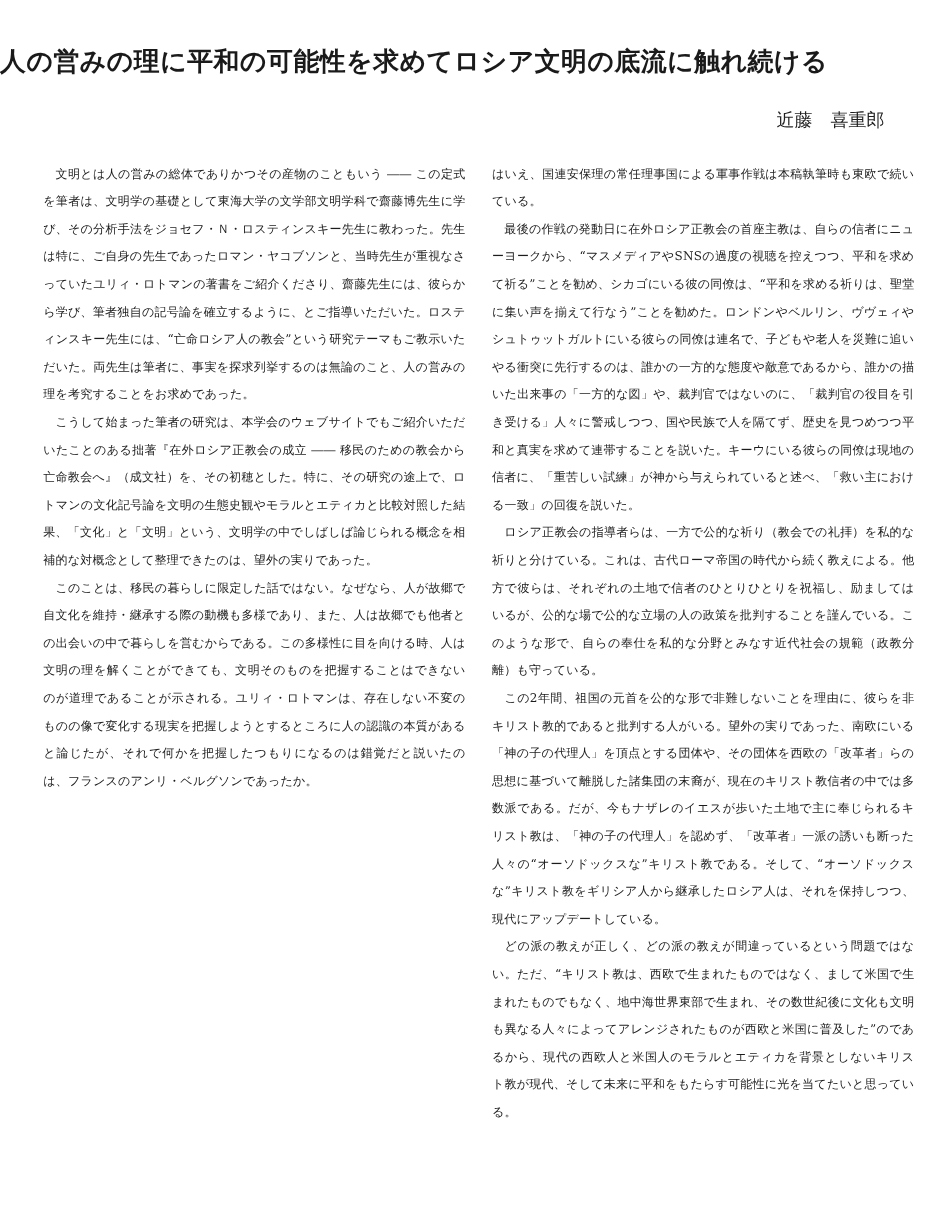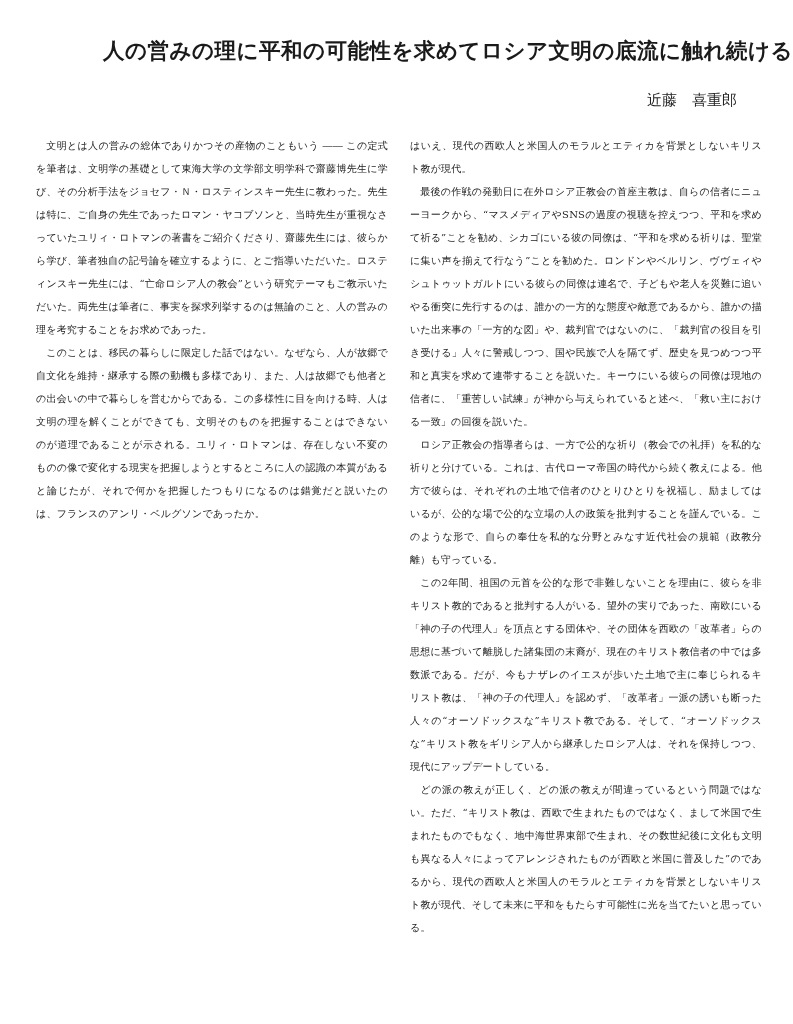--- a/index.html
+++ b/index.html
@@ -12,21 +12,21 @@
     width: 793px;
     height: 1024px;
     background: #ffffff;
     color: #1c1c1c;
     overflow: hidden;
     box-sizing: border-box;
   }
   .doc-title {
     margin: 0;
     padding-top: 36px;
-    text-align: right;
+    text-align: left;
     font-family: "Liberation Sans", "DejaVu Sans", sans-serif;
     font-weight: 700;
     font-size: 21.5px;
     letter-spacing: 0.5px;
     color: #1a1a1a;
   }
   .doc-author {
     margin: 0;
     padding: 26px 56px 0 16px;
     text-align: right;
@@ -60,23 +60,24 @@
 </style>
 </head>
 <body>
 
 <div class="page">
   <h1 class="doc-title">人の営みの理に平和の可能性を求めてロシア文明の底流に触れ続ける</h1>
   <div class="doc-author">近藤　喜重郎</div>
   <div class="columns">
     <div class="column">
         <p class="para">　文明とは人の営みの総体でありかつその産物のこともいう ―― この定式を筆者は、文明学の基礎として東海大学の文学部文明学科で齋藤博先生に学び、その分析手法をジョセフ・Ｎ・ロスティンスキー先生に教わった。先生は特に、ご自身の先生であったロマン・ヤコブソンと、当時先生が重視なさっていたユリィ・ロトマンの著書をご紹介くださり、齋藤先生には、彼らから学び、筆者独自の記号論を確立するように、とご指導いただいた。ロスティンスキー先生には、“亡命ロシア人の教会”という研究テーマもご教示いただいた。両先生は筆者に、事実を探求列挙するのは無論のこと、人の営みの理を考究することをお求めであった。</p>
+        <p class="para">　こうして始まった筆者の研究は、本学会のウェブサイトでもご紹介いただいたことのある拙著『在外ロシア正教会の成立 ―― 移民のための教会から亡命教会へ』（成文社）を、その初穂とした。特に、その研究の途上で、ロトマンの文化記号論を文明の生態史観やモラルとエティカと比較対照した結果、「文化」と「文明」という、文明学の中でしばしば論じられる概念を相補的な対概念として整理できたのは、望外の実りであった。</p>
         <p class="para">　このことは、移民の暮らしに限定した話ではない。なぜなら、人が故郷で自文化を維持・継承する際の動機も多様であり、また、人は故郷でも他者との出会いの中で暮らしを営むからである。この多様性に目を向ける時、人は文明の理を解くことができても、文明そのものを把握することはできないのが道理であることが示される。ユリィ・ロトマンは、存在しない不変のものの像で変化する現実を把握しようとするところに人の認識の本質があると論じたが、それで何かを把握したつもりになるのは錯覚だと説いたのは、フランスのアンリ・ベルグソンであったか。</p>
       </div>
     <div class="column">
-        <p class="para">はいえ、現代の西欧人と米国人のモラルとエティカを背景としないキリスト教が現代。</p>
+        <p class="para">はいえ、国連安保理の常任理事国による軍事作戦は本稿執筆時も東欧で続いている。</p>
         <p class="para">　最後の作戦の発動日に在外ロシア正教会の首座主教は、自らの信者にニューヨークから、“マスメディアやSNSの過度の視聴を控えつつ、平和を求めて祈る”ことを勧め、シカゴにいる彼の同僚は、“平和を求める祈りは、聖堂に集い声を揃えて行なう”ことを勧めた。ロンドンやベルリン、ヴヴェィやシュトゥットガルトにいる彼らの同僚は連名で、子どもや老人を災難に追いやる衝突に先行するのは、誰かの一方的な態度や敵意であるから、誰かの描いた出来事の「一方的な図」や、裁判官ではないのに、「裁判官の役目を引き受ける」人々に警戒しつつ、国や民族で人を隔てず、歴史を見つめつつ平和と真実を求めて連帯することを説いた。キーウにいる彼らの同僚は現地の信者に、「重苦しい試練」が神から与えられていると述べ、「救い主における一致」の回復を説いた。</p>
         <p class="para">　ロシア正教会の指導者らは、一方で公的な祈り（教会での礼拝）を私的な祈りと分けている。これは、古代ローマ帝国の時代から続く教えによる。他方で彼らは、それぞれの土地で信者のひとりひとりを祝福し、励ましてはいるが、公的な場で公的な立場の人の政策を批判することを謹んでいる。このような形で、自らの奉仕を私的な分野とみなす近代社会の規範（政教分離）も守っている。</p>
         <p class="para">　この2年間、祖国の元首を公的な形で非難しないことを理由に、彼らを非キリスト教的であると批判する人がいる。望外の実りであった、南欧にいる「神の子の代理人」を頂点とする団体や、その団体を西欧の「改革者」らの思想に基づいて離脱した諸集団の末裔が、現在のキリスト教信者の中では多数派である。だが、今もナザレのイエスが歩いた土地で主に奉じられるキリスト教は、「神の子の代理人」を認めず、「改革者」一派の誘いも断った人々の“オーソドックスな”キリスト教である。そして、“オーソドックスな”キリスト教をギリシア人から継承したロシア人は、それを保持しつつ、現代にアップデートしている。</p>
         <p class="para">　どの派の教えが正しく、どの派の教えが間違っているという問題ではない。ただ、“キリスト教は、西欧で生まれたものではなく、まして米国で生まれたものでもなく、地中海世界東部で生まれ、その数世紀後に文化も文明も異なる人々によってアレンジされたものが西欧と米国に普及した”のであるから、現代の西欧人と米国人のモラルとエティカを背景としないキリスト教が現代、そして未来に平和をもたらす可能性に光を当てたいと思っている。</p>
       </div>
   </div>
 </div>
 
 </body></html>

